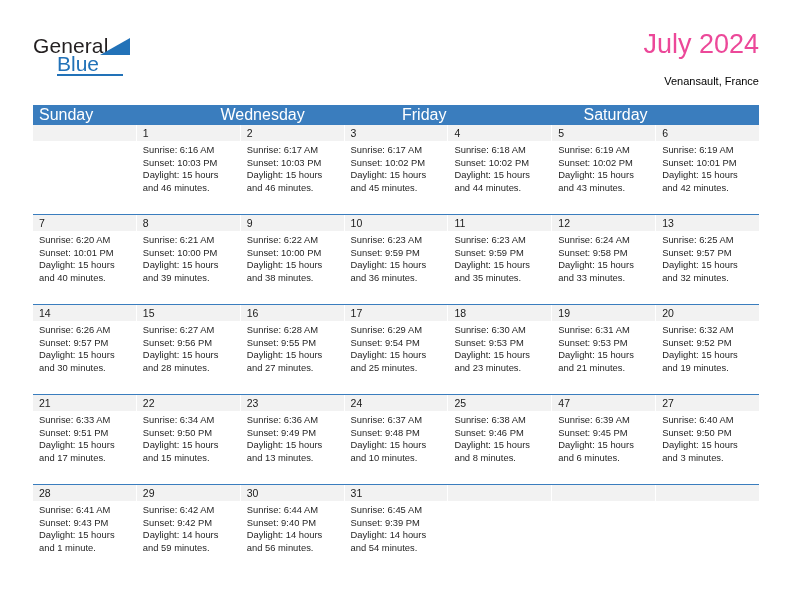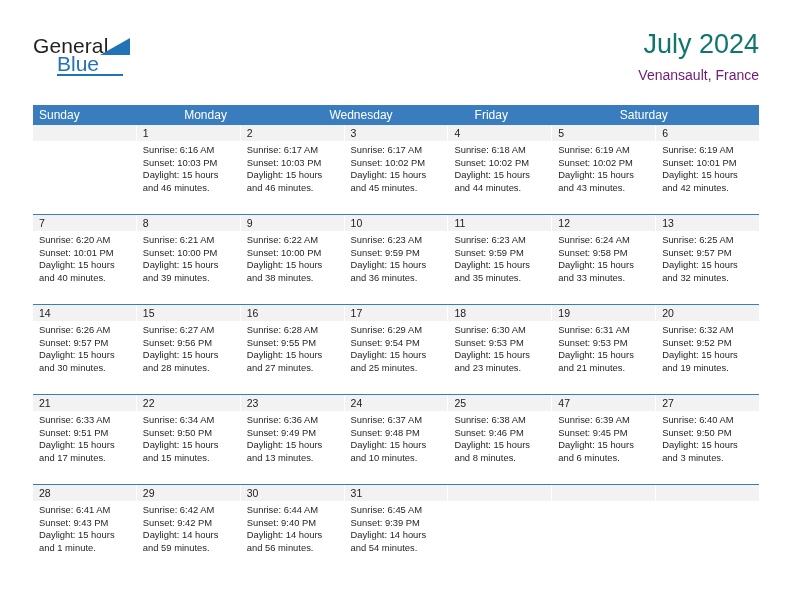--- a/index.html
+++ b/index.html
@@ -74,48 +74,48 @@
 
   .title-block {
     position: absolute;
     right: 0;
     top: 0;
     text-align: right;
   }
   .cal-title {
     font-size: 27px;
     font-weight: normal;
-    color: #0f766e;
+    color: #ec4899;
     line-height: 32px;
     white-space: nowrap;
   }
   .cal-subtitle {
-    font-size: 14px;
-    color: #701a75;
+    font-size: 11px;
+    color: #000000;
     line-height: 20px;
-    margin-top: 5px;
+    margin-top: 11px;
     white-space: nowrap;
   }
 
   
   .calendar {
     position: absolute;
     left: 33px;
     top: 105px;
     width: 726px;
   }
   .dow-row {
     display: flex;
     background: #3a7dbe;
     height: 20px;
   }
   .dow-cell {
     flex: 1 1 0;
     color: #ffffff;
-    font-size: 12px;
+    font-size: 16px;
     line-height: 20px;
     padding-left: 6px;
     box-sizing: border-box;
     white-space: nowrap;
   }
   .week-row {
     display: flex;
     border-top: 1px solid #3a7dbe;
   }
   .week-row:first-of-type {
@@ -171,21 +171,20 @@
     <div class="title-block">
       <div class="cal-title">July 2024</div>
       <div class="cal-subtitle">Venansault, France</div>
     </div>
 
   </div>
 
   <div class="calendar">
     <div class="dow-row" id="dow-row">
         <div class="dow-cell">Sunday</div>
-        <div class="dow-cell">Monday</div>
         <div class="dow-cell">Wednesday</div>
         <div class="dow-cell">Friday</div>
         <div class="dow-cell">Saturday</div>
       </div>
     <div id="weeks-container">
         <div class="week-row">
           <div class="day-cell empty">
             <div class="day-num-band"></div>
           </div>
           <div class="day-cell">

